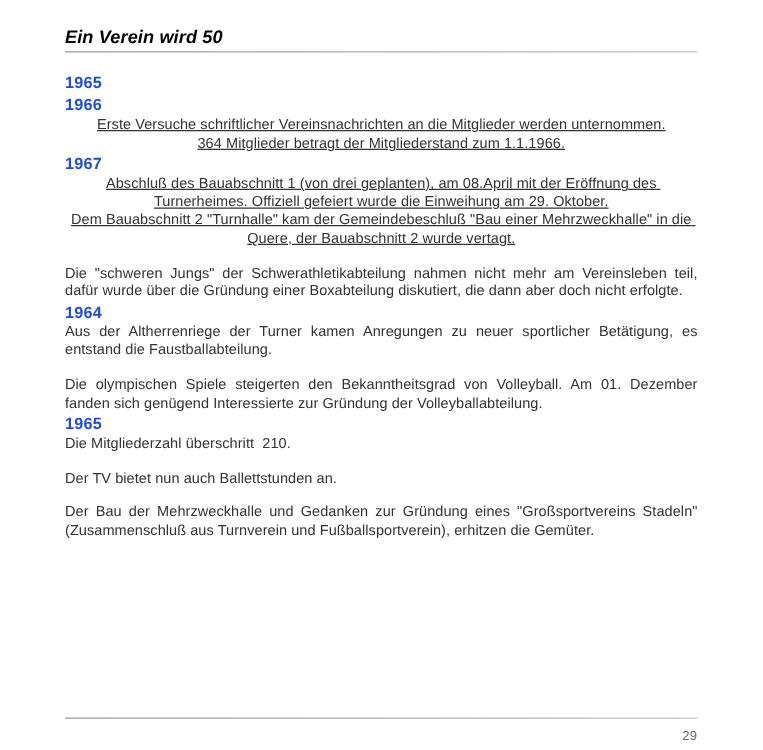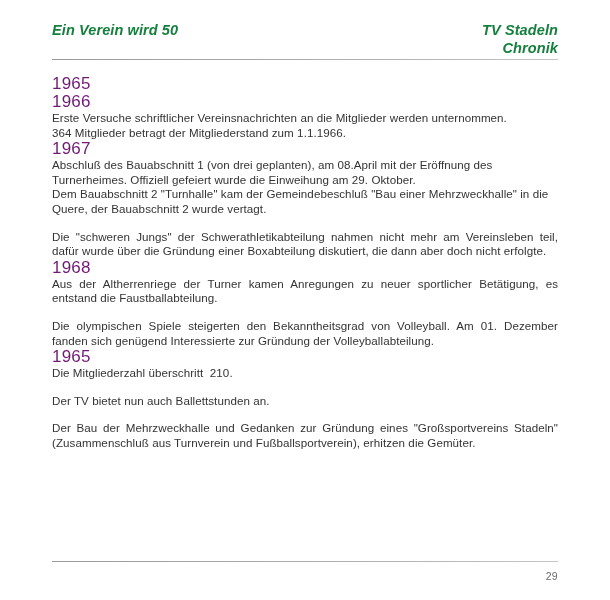--- a/index.html
+++ b/index.html
@@ -28,21 +28,21 @@
   
   .running-head {
     display: flex;
     justify-content: space-between;
     align-items: flex-start;
     padding-top: 21px;
     font-style: italic;
     font-weight: bold;
     font-size: 14.5px;
     letter-spacing: 0.1px;
-    color: #15803d;
+    color: #000000;
   }
   .running-head .head-left {
     line-height: 18px;
     white-space: nowrap;
   }
   .running-head .head-right {
     text-align: right;
     line-height: 18px;
     white-space: nowrap;
   }
@@ -54,90 +54,86 @@
 
   
   .body-copy {
     margin-top: 15px;
   }
 
   .year-block { margin: 0; }
   .year-block + .year-block { }
 
   .year-heading {
-    font-size: 17px;
-    font-weight: normal;
-    color: #701a75;
+    font-size: 13px;
+    font-weight: bold;
+    color: #1d4ed8;
     letter-spacing: 0.2px;
     line-height: 17px;
     margin: 0 0 1px 0;
   }
 
   .para {
     font-size: 11.6px;
     line-height: 14.6px;
     text-align: justify;
     color: #333333;
     margin: 0;
     letter-spacing: 0.06px;
     white-space: pre-wrap;
   }
-  .para.nojustify { text-align: left; }
+  .para.nojustify { text-align: center; text-decoration: underline; }
   .para + .para { margin-top: 13px; }
 
   
   .footer {
     position: absolute;
     left: 52px;
     right: 52px;
-    bottom: 18px;
+    bottom: 5px;
   }
   .foot-rule {
     height: 1px;
     background: linear-gradient(to right, #9a9a9a, #b4b4b4 70%, #c6c6c6);
   }
   .page-number {
     margin-top: 8px;
     text-align: right;
     font-size: 10.5px;
     color: #6c6c6c;
     letter-spacing: 0.3px;
   }
 </style>
 </head>
 <body>
 
 <div class="page">
 
   <div class="running-head">
     <div class="head-left">Ein Verein wird 50</div>
-    <div class="head-right">
-      <div>TV Stadeln</div>
-      <div>Chronik</div>
-    </div>
   </div>
   <div class="head-rule"></div>
 
   <div class="body-copy" id="body-copy">
       <div class="year-block">
         <div class="year-heading">1965</div>
       </div>
       <div class="year-block">
         <div class="year-heading">1966</div>
         <p class="para nojustify">Erste Versuche schriftlicher Vereinsnachrichten an die Mitglieder werden unternommen.
 364 Mitglieder betragt der Mitgliederstand zum 1.1.1966.</p>
       </div>
       <div class="year-block">
         <div class="year-heading">1967</div>
         <p class="para nojustify">Abschluß des Bauabschnitt 1 (von drei geplanten), am 08.April mit der Eröffnung des Turnerheimes. Offiziell gefeiert wurde die Einweihung am 29. Oktober.
 Dem Bauabschnitt 2 "Turnhalle" kam der Gemeindebeschluß "Bau einer Mehrzweckhalle" in die Quere, der Bauabschnitt 2 wurde vertagt.</p>
         <p class="para">Die "schweren Jungs" der Schwerathletikabteilung nahmen nicht mehr am Vereinsleben teil, dafür wurde über die Gründung einer Boxabteilung diskutiert, die dann aber doch nicht erfolgte.</p>
       </div>
       <div class="year-block">
-        <div class="year-heading">1968</div>
+        <div class="year-heading">1964</div>
         <p class="para">Aus der Altherrenriege der Turner kamen Anregungen zu neuer sportlicher Betätigung, es entstand die Faustballabteilung.</p>
         <p class="para">Die olympischen Spiele steigerten den Bekanntheitsgrad von Volleyball. Am 01. Dezember fanden sich genügend Interessierte zur Gründung der Volleyballabteilung.</p>
       </div>
       <div class="year-block">
         <div class="year-heading">1965</div>
         <p class="para">Die Mitgliederzahl überschritt  210.</p>
         <p class="para">Der TV bietet nun auch Ballettstunden an.</p>
         <p class="para">Der Bau der Mehrzweckhalle und Gedanken zur Gründung eines "Großsportvereins Stadeln" (Zusammenschluß aus Turnverein und Fußballsportverein), erhitzen die Gemüter.</p>
       </div>
     </div>

